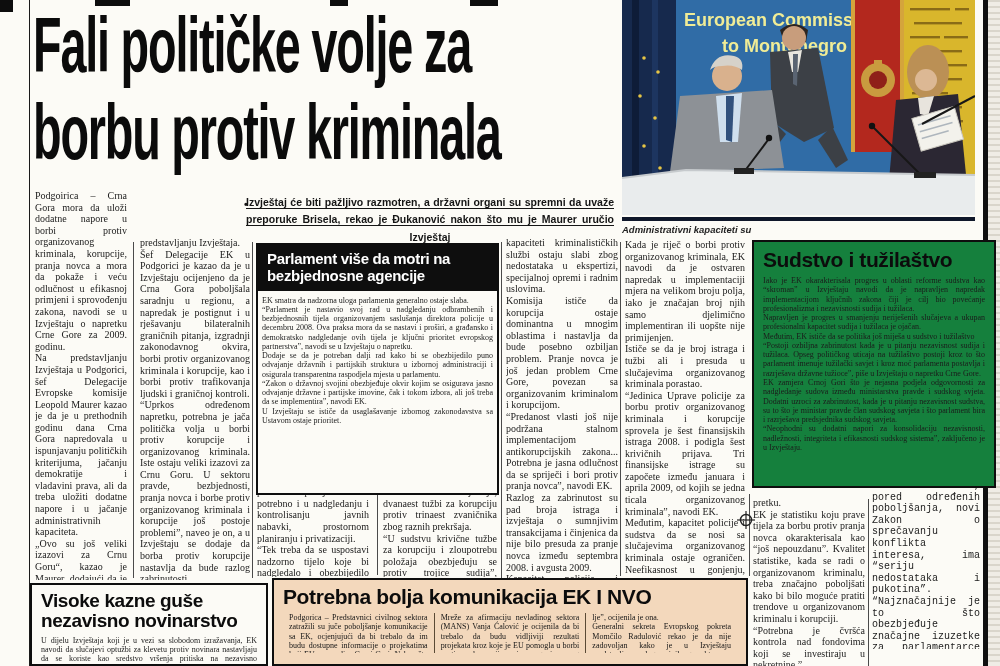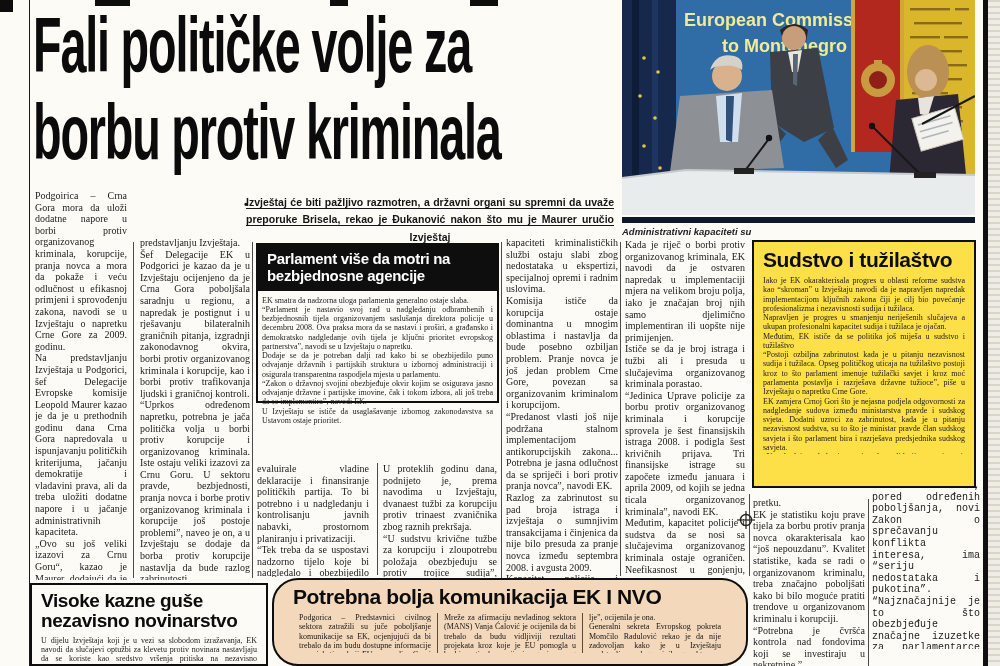--- a/index.html
+++ b/index.html
@@ -28,53 +28,53 @@
     position:absolute;left:246px;top:194px;width:368px;
     font-family:"Liberation Sans",sans-serif;font-weight:700;font-size:10.5px;line-height:1.65;
     text-align:justify;text-align-last:center;
   }
   .lead-bullet{position:absolute;left:-2px;top:1px;font-size:11px;text-decoration:none;}
   .lead-text{text-decoration:underline;text-underline-offset:2px;}
   
   .photo{position:absolute;left:622px;top:0;width:353px;height:215px;overflow:hidden;background:#2f6dab;}
   .caption{
     position:absolute;left:622px;top:217px;width:353px;height:16px;
-    border-top:6px solid #0f172a;padding-top:3px;box-sizing:border-box;
+    border-top:4px solid #0f172a;padding-top:3px;box-sizing:border-box;
     font-family:"Liberation Sans",sans-serif;font-style:italic;font-weight:700;font-size:9.5px;color:#222;
   }
   .cap-right{position:absolute;left:133px;top:3px;margin-top:20px;}
   
   .col{
     position:absolute;font-size:10px;line-height:1.16;text-align:justify;
     white-space:pre-line;overflow:hidden;color:#1b1b1b;
   }
   .c1{left:35px;top:190px;width:92px;height:390px;}
   .c2{left:140px;top:237px;width:110px;height:343px;}
   .c3{left:257px;top:463px;width:112px;height:114px;}
   .c4{left:383px;top:463px;width:114px;height:114px;}
   .c5{left:506px;top:237px;width:112px;height:341px;}
   .c6{left:625px;top:239px;width:120px;height:337px;}
   .c7{left:753px;top:497px;width:112px;height:169px;}
   .c8{left:872px;top:480px;width:108px;height:169px;font-family:Liberation Mono, monospace;}
   .vrule{position:absolute;width:1px;background:#4a4a4a;}
   
   .box{position:absolute;box-sizing:border-box;border:2px solid #0e0e0e;}
   .box-title{font-family:"Liberation Sans",sans-serif;font-weight:700;letter-spacing:-0.4px;color:#0c0c0c;}
-  .box-parlament{left:256px;top:243px;width:243px;height:160px;background:#fcfbf6;}
+  .box-parlament{left:256px;top:243px;width:243px;height:252px;background:#fcfbf6;}
   .box-parlament .bar{background:#0e0e0e;color:#fff;padding:5px 9px 6px;}
   .box-parlament .bar div{font-family:"Liberation Sans",sans-serif;font-weight:700;font-size:15px;line-height:1.15;color:#ffffff;letter-spacing:-0.3px;}
   .box-body{font-size:8px;line-height:1.16;text-align:justify;white-space:pre-line;overflow:hidden;color:#1b1b1b;}
   .box-parlament .box-body{padding:5px 4px;height:148px;}
-  .box-sudstvo{left:752px;top:240px;width:224px;height:248px;background:#fde047;padding:7px 9px;}
+  .box-sudstvo{left:752px;top:240px;width:244px;height:248px;background:#15803d;padding:7px 9px;}
   .box-sudstvo .box-title div{font-size:21px;line-height:1.05;}
   .box-sudstvo .box-body{margin-top:5px;height:178px;}
   .box-visoke{left:30px;top:583px;width:238px;height:83px;background:#fcfbf6;padding:6px 9px;}
   .box-visoke .box-title div{font-size:19px;line-height:1.05;}
   .box-visoke .box-body{margin-top:5px;height:40px;}
-  .box-nvo{left:272px;top:578px;width:476px;height:88px;background:#f3d8bc;padding:5px 19px;border-radius:26px;}
+  .box-nvo{left:272px;top:578px;width:476px;height:88px;background:#f3d8bc;padding:5px 9px;}
   .box-nvo .box-title{font-size:21px;line-height:1.1;}
   .nvo-cols{display:flex;margin-top:5px;}
   .nvo-col{flex:1;padding:0 6px;font-size:8px;line-height:1.16;text-align:justify;white-space:pre-line;overflow:hidden;height:40px;}
   .nvo-col + .nvo-col{border-left:1px solid #5a4a35;}
   .reg-mark{position:absolute;left:737px;top:511px;}
 </style>
 </head>
 <body>
 
 <div class="left-rule"></div>

